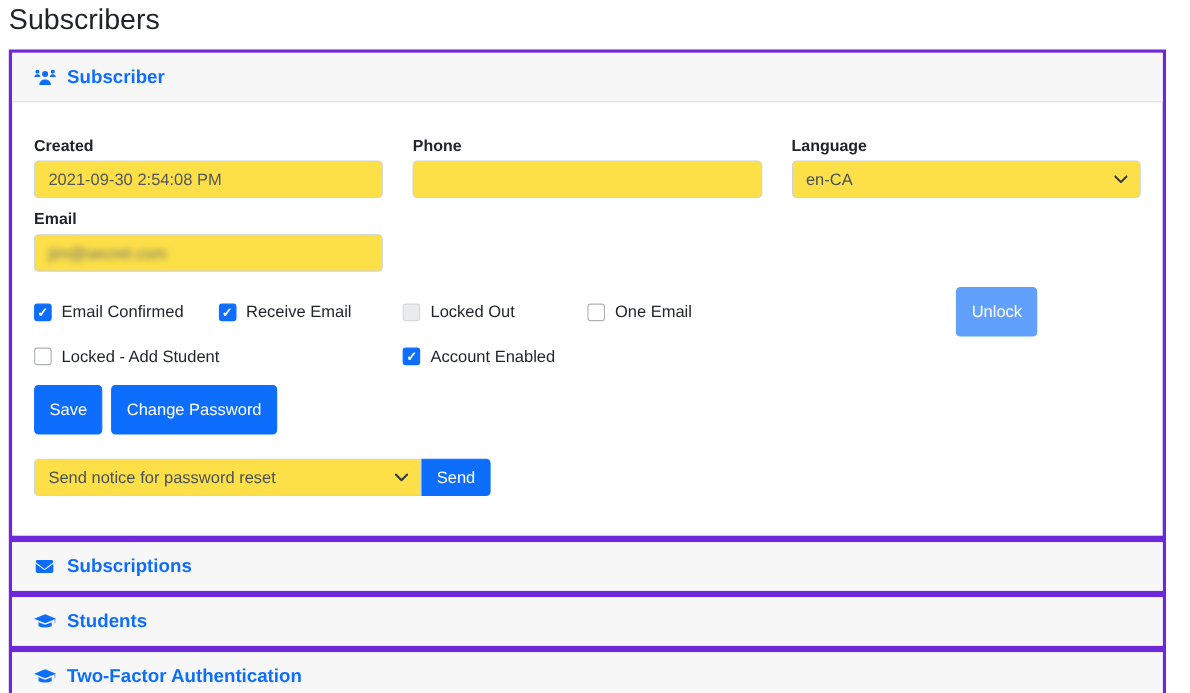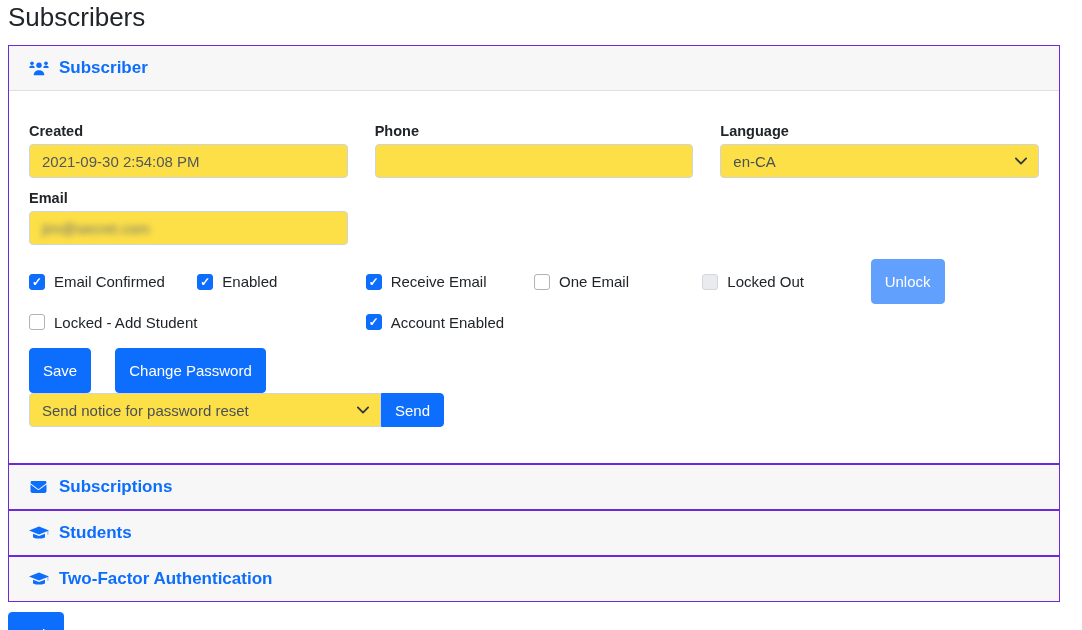--- a/index.html
+++ b/index.html
@@ -6,21 +6,21 @@
   html,body { margin:0; padding:0; background:#fff; }
   body {
     width:1082px; height:630px; overflow:hidden;
     font-family:"Liberation Sans", sans-serif;
     color:#212529; font-size:15px;
   }
   .page { padding:2px 8px 0 8px; }
   .page-title { font-size:26px; font-weight:400; color:#212529; margin:0 0 13px 0; line-height:30px; }
 
   .card-stack { width:1052px; }
-  .card { border:1px solid #6d28d9; background:#fff; }
+  .card { border:3px solid #6d28d9; background:#fff; }
   .card + .card { margin-top:0px; }
   .card-header {
     background:#f7f7f7; padding:11px 20px; display:flex; align-items:center; gap:10px;
     min-height:44px;
   }
   .card-header .hicon { width:20px; height:17px; flex:0 0 auto; display:inline-flex; }
   .section-title { color:#0d6efd; font-weight:700; font-size:17px; line-height:22px; }
   .card-body { padding:32px 20px 36px 20px; border-top:1px solid #dfdfdf; }
 
   .form-grid { display:grid; grid-template-columns:repeat(3,1fr); column-gap:27px; margin-bottom:12px; }
@@ -52,21 +52,21 @@
   .cbox.disabled { background:#e9ecef; border-color:#d3d7db; }
 
   .btn {
     display:inline-flex; align-items:center; justify-content:center;
     background:#0d6efd; color:#fff; border:1px solid #0d6efd; border-radius:4px;
     font-family:"Liberation Sans", sans-serif; font-size:15px; padding:6px 13px; height:45px; cursor:pointer;
   }
   .btn.disabled { opacity:0.65; cursor:default; }
   .unlock-cell { grid-column:6; }
 
-  .btn-row { display:flex; gap:24px; }
+  .btn-row { display:flex; gap:8px; margin-bottom:22px; }
 
   .input-group { display:flex; width:406px; }
   .input-group .select { flex:0 0 352px; border-radius:4px 0 0 4px; }
   .input-group .btn { border-radius:0 4px 4px 0; height:34px; }
 
   .quit-wrap { margin-top:10px; }
 
   .icon-blue { fill:#0d6efd; }
 </style>
 </head>
@@ -125,33 +125,29 @@
           </div>
         </div>
 
         <div class="check-grid row1">
           <label class="check-item">
             <span class="cbox checked"></span>
             <span>Email Confirmed</span>
           </label>
           <label class="check-item">
             <span class="cbox checked"></span>
-            <span>Enabled</span>
-          </label>
-          <label class="check-item">
-            <span class="cbox checked"></span>
             <span>Receive Email</span>
+          </label>
+          <label class="check-item">
+            <span class="cbox disabled"></span>
+            <span>Locked Out</span>
           </label>
           <label class="check-item">
             <span class="cbox"></span>
             <span>One Email</span>
-          </label>
-          <label class="check-item">
-            <span class="cbox disabled"></span>
-            <span>Locked Out</span>
           </label>
           <div class="unlock-cell">
             <button class="btn disabled">Unlock</button>
           </div>
         </div>
 
         <div class="check-grid row2">
           <label class="check-item span2">
             <span class="cbox"></span>
             <span>Locked - Add Student</span>

